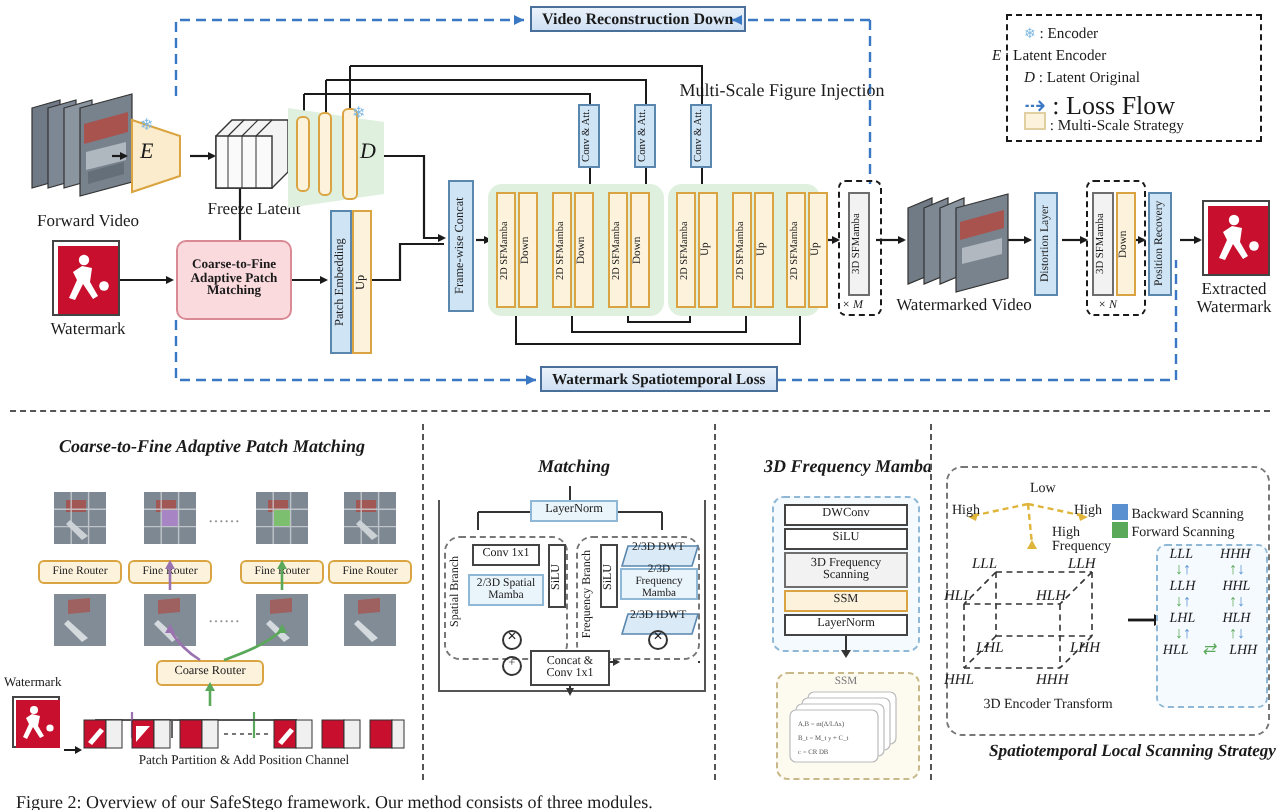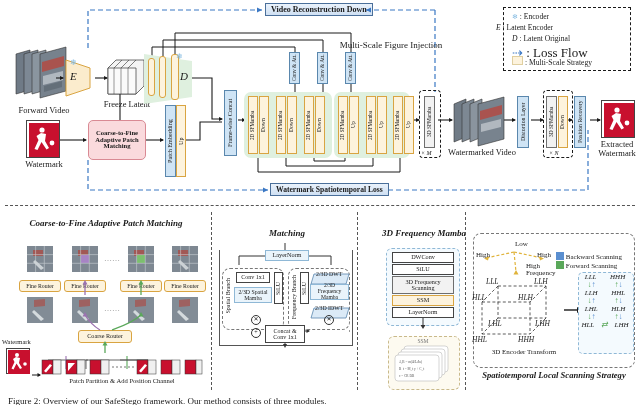--- a/index.html
+++ b/index.html
@@ -545,15 +545,15 @@
     <span><span style="color:#5aa85a;">↑</span><span style="color:#5a8fd0;">↓</span></span>
   </div>
   <div style="display:flex;justify-content:space-around;align-items:center;font-size:7px;font-style:italic;">
     <span>HLL</span>
     <span style="font-size:8px;line-height:.8;">
       <span style="color:#5aa85a;">⇄</span></span>
     <span>LHH</span>
   </div>
 </div>
 
-<div class="abs ttl" style="left:470px;top:370px;width:168px;font-size:8.6px;">Spatiotemporal Local Scanning Strategy</div>
+<div class="abs ttl" style="left:470px;top:370px;width:168px;font-size:8.6px;text-align:right;">Spatiotemporal Local Scanning Strategy</div>
 
 <div class="abs cap" style="left:8px;top:396px;width:624px;font-size:9px;text-align:left;color:#1a1a1a;overflow:hidden;white-space:nowrap;">Figure 2: Overview of our SafeStego framework. Our method consists of three modules.</div>
 
 </body></html>

